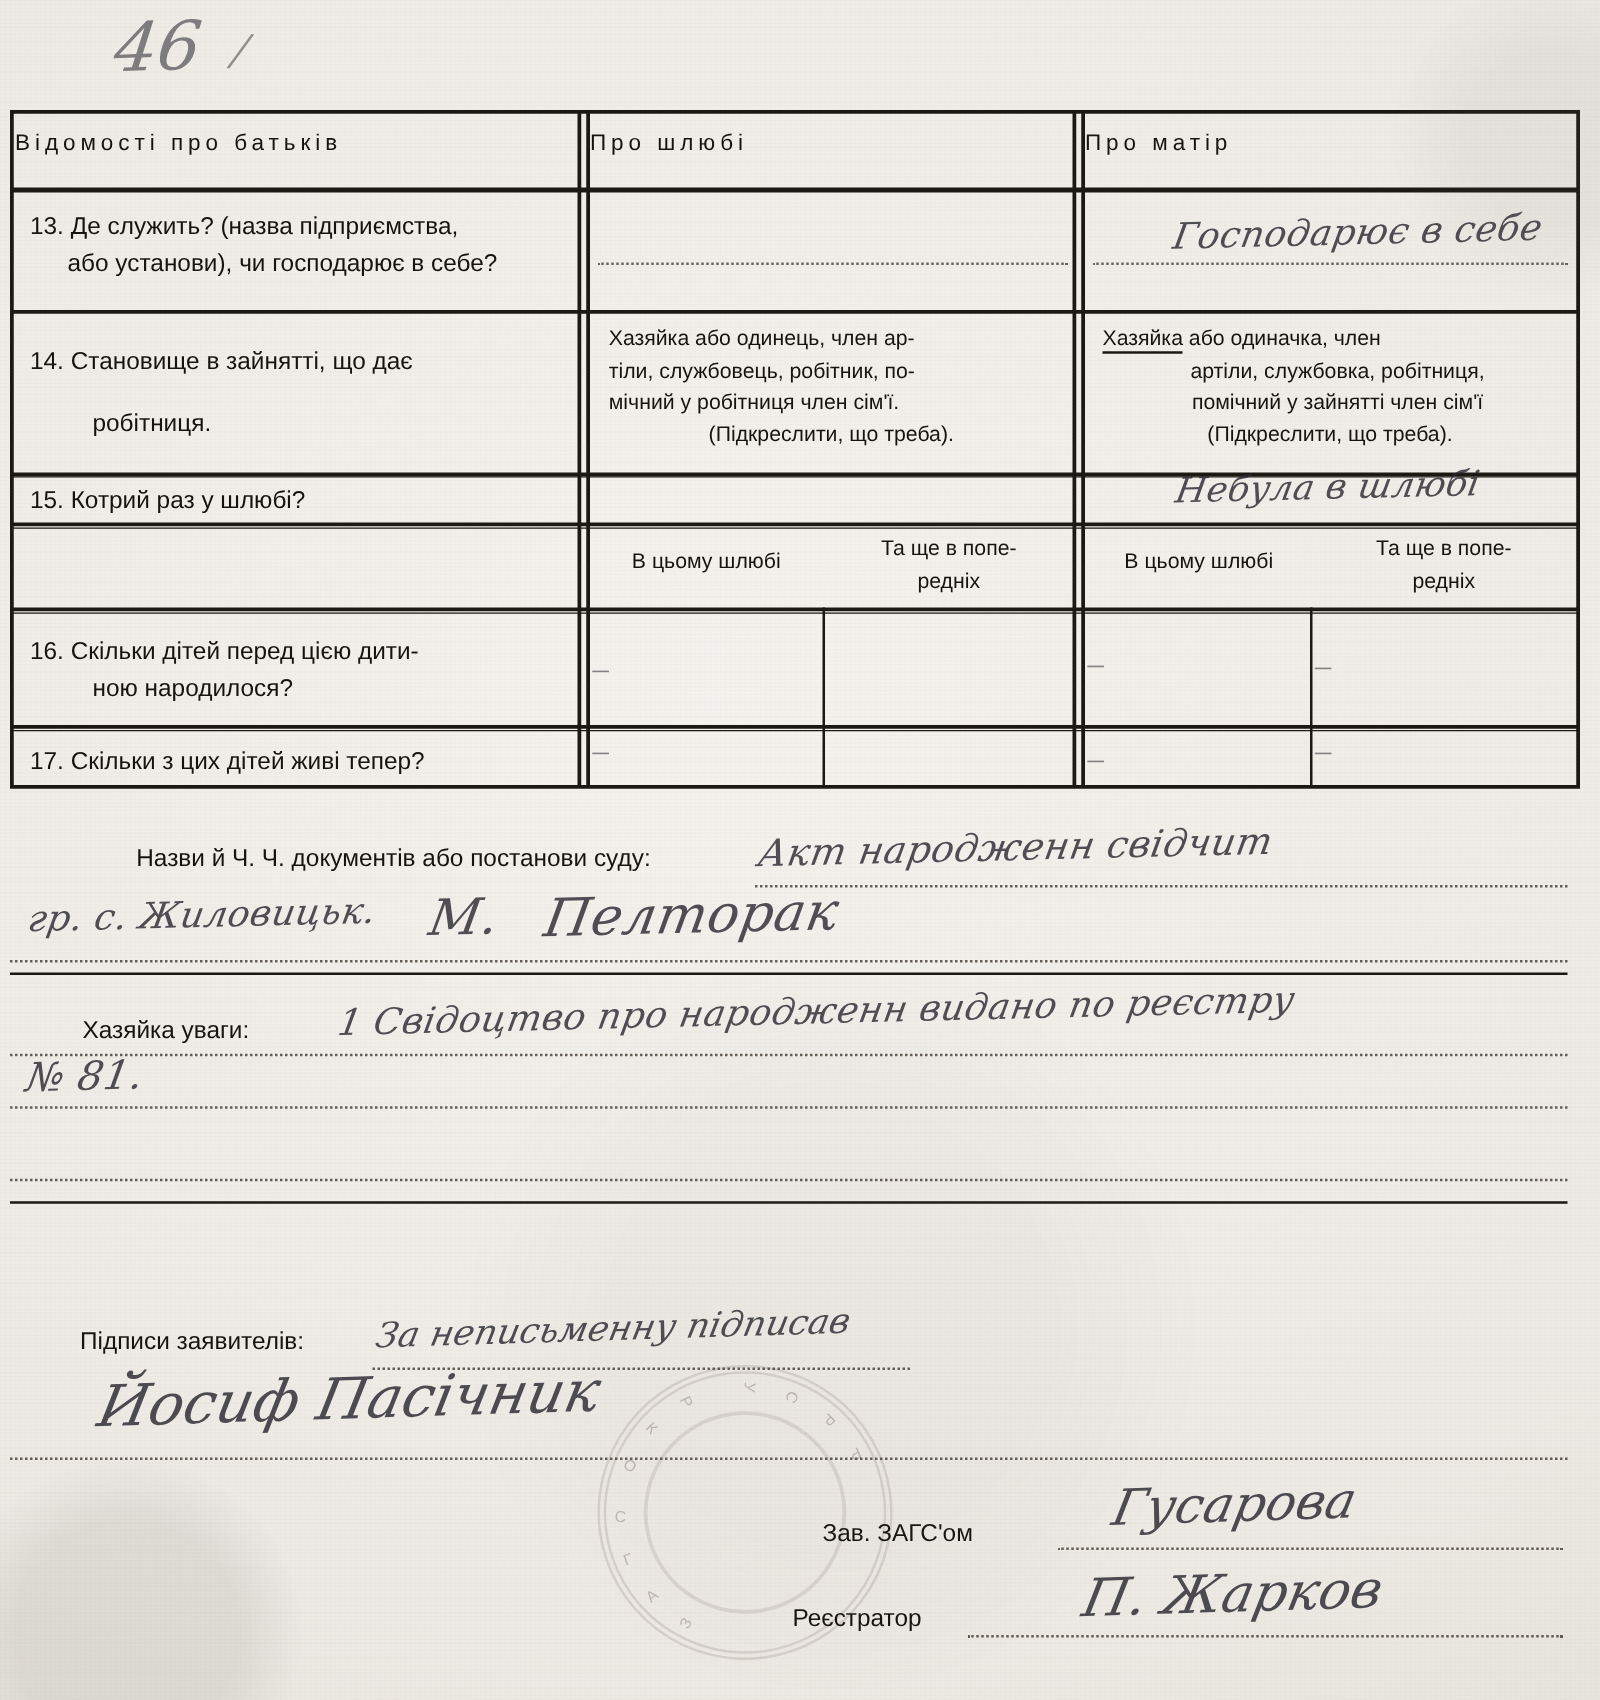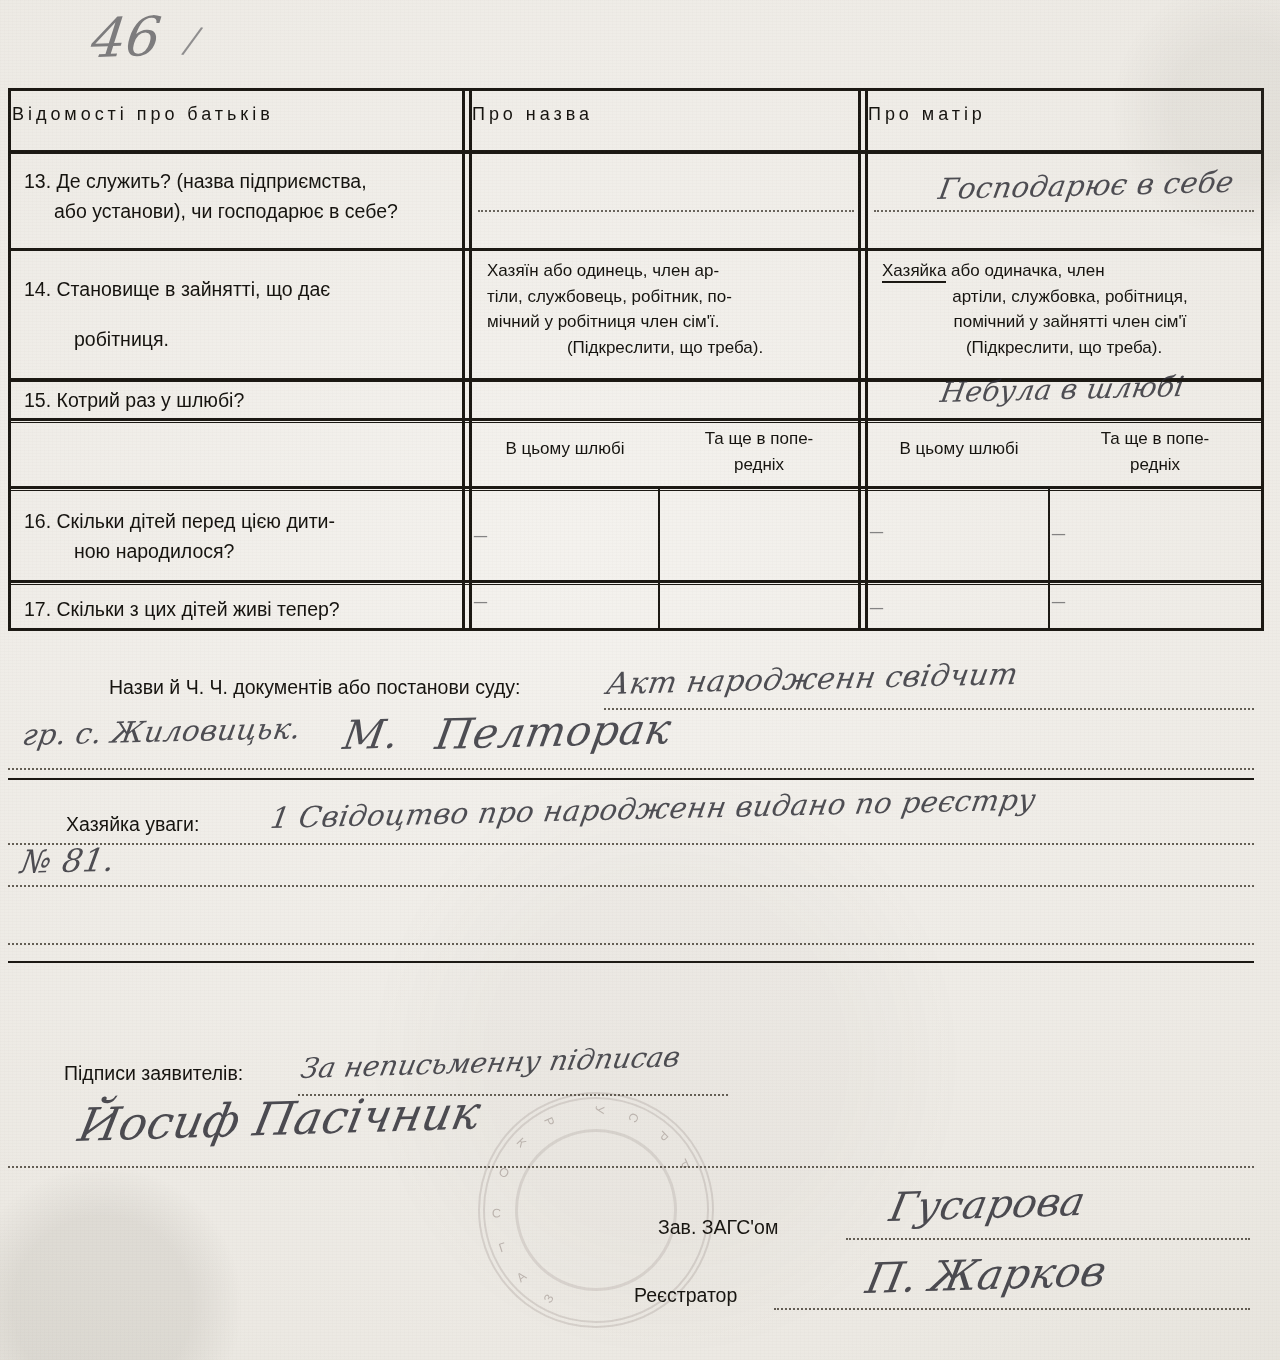--- a/index.html
+++ b/index.html
@@ -146,38 +146,38 @@
     <div class="vline" style="left:1253px;width:3px;"></div>
     <div class="vline" style="left:454px;width:3px;"></div>
     <div class="vline" style="left:461px;width:3px;"></div>
     <div class="vline" style="left:850px;width:3px;"></div>
     <div class="vline" style="left:857px;width:3px;"></div>
 
     <div class="vline" style="left:650px;width:2px;top:398px;bottom:0;"></div>
     <div class="vline" style="left:1040px;width:2px;top:398px;bottom:0;"></div>
 
     <div class="cell ctr spaced" style="left:4px;top:16px;width:450px;font-size:18px;">Відомості про батьків</div>
-    <div class="cell ctr spaced" style="left:464px;top:16px;width:386px;font-size:18px;">Про назва</div>
+    <div class="cell ctr spaced" style="left:464px;top:16px;width:386px;font-size:18px;">Про шлюбі</div>
     <div class="cell ctr spaced" style="left:860px;top:16px;width:393px;font-size:18px;">Про матір</div>
 
     <div class="cell lbl" style="left:16px;top:78px;width:440px;">
       <div>13. Де служить? (назва  підприємства,</div>
       <div style="padding-left:30px;">або установи), чи господарює в себе?</div>
     </div>
     <div class="dotline" style="left:470px;top:122px;width:376px;"></div>
     <div class="cell" style="left:470px;top:92px;width:376px;height:28px;"></div>
     <div class="dotline" style="left:866px;top:122px;width:380px;"></div>
     <div class="cell hw" style="left:928px;top:84px;font-size:29px;">Господарює в себе</div>
 
     <div class="cell lbl" style="left:16px;top:186px;width:440px;">
       <div>14. Становище в зайнятті, що дає</div>
       <div style="padding-left:50px;margin-top:20px;">робітниця.</div>
     </div>
     <div class="cell printsm" style="left:466px;top:170px;width:382px;">
-      <div style="text-align:left;padding-left:13px;">Хазяїн або одинець, член ар-</div>
+      <div style="text-align:left;padding-left:13px;">Хазяйка або одинець, член ар-</div>
       <div style="text-align:left;padding-left:13px;">тіли, службовець, робітник, по-</div>
       <div style="text-align:left;padding-left:13px;">мічний  у робітниця  член сім'ї.</div>
       <div>(Підкреслити, що треба).</div>
     </div>
     <div class="cell printsm" style="left:862px;top:170px;width:388px;">
       <div style="text-align:left;padding-left:12px;"><span class="uline">Хазяйка</span><span> або  одиначка,  член</span></div>
       <div style="text-align:center;padding-left:12px;">артіли,  службовка,  робітниця,</div>
       <div style="text-align:center;padding-left:12px;">помічний у зайнятті член сім'ї</div>
       <div>(Підкреслити, що треба).</div>
     </div>

